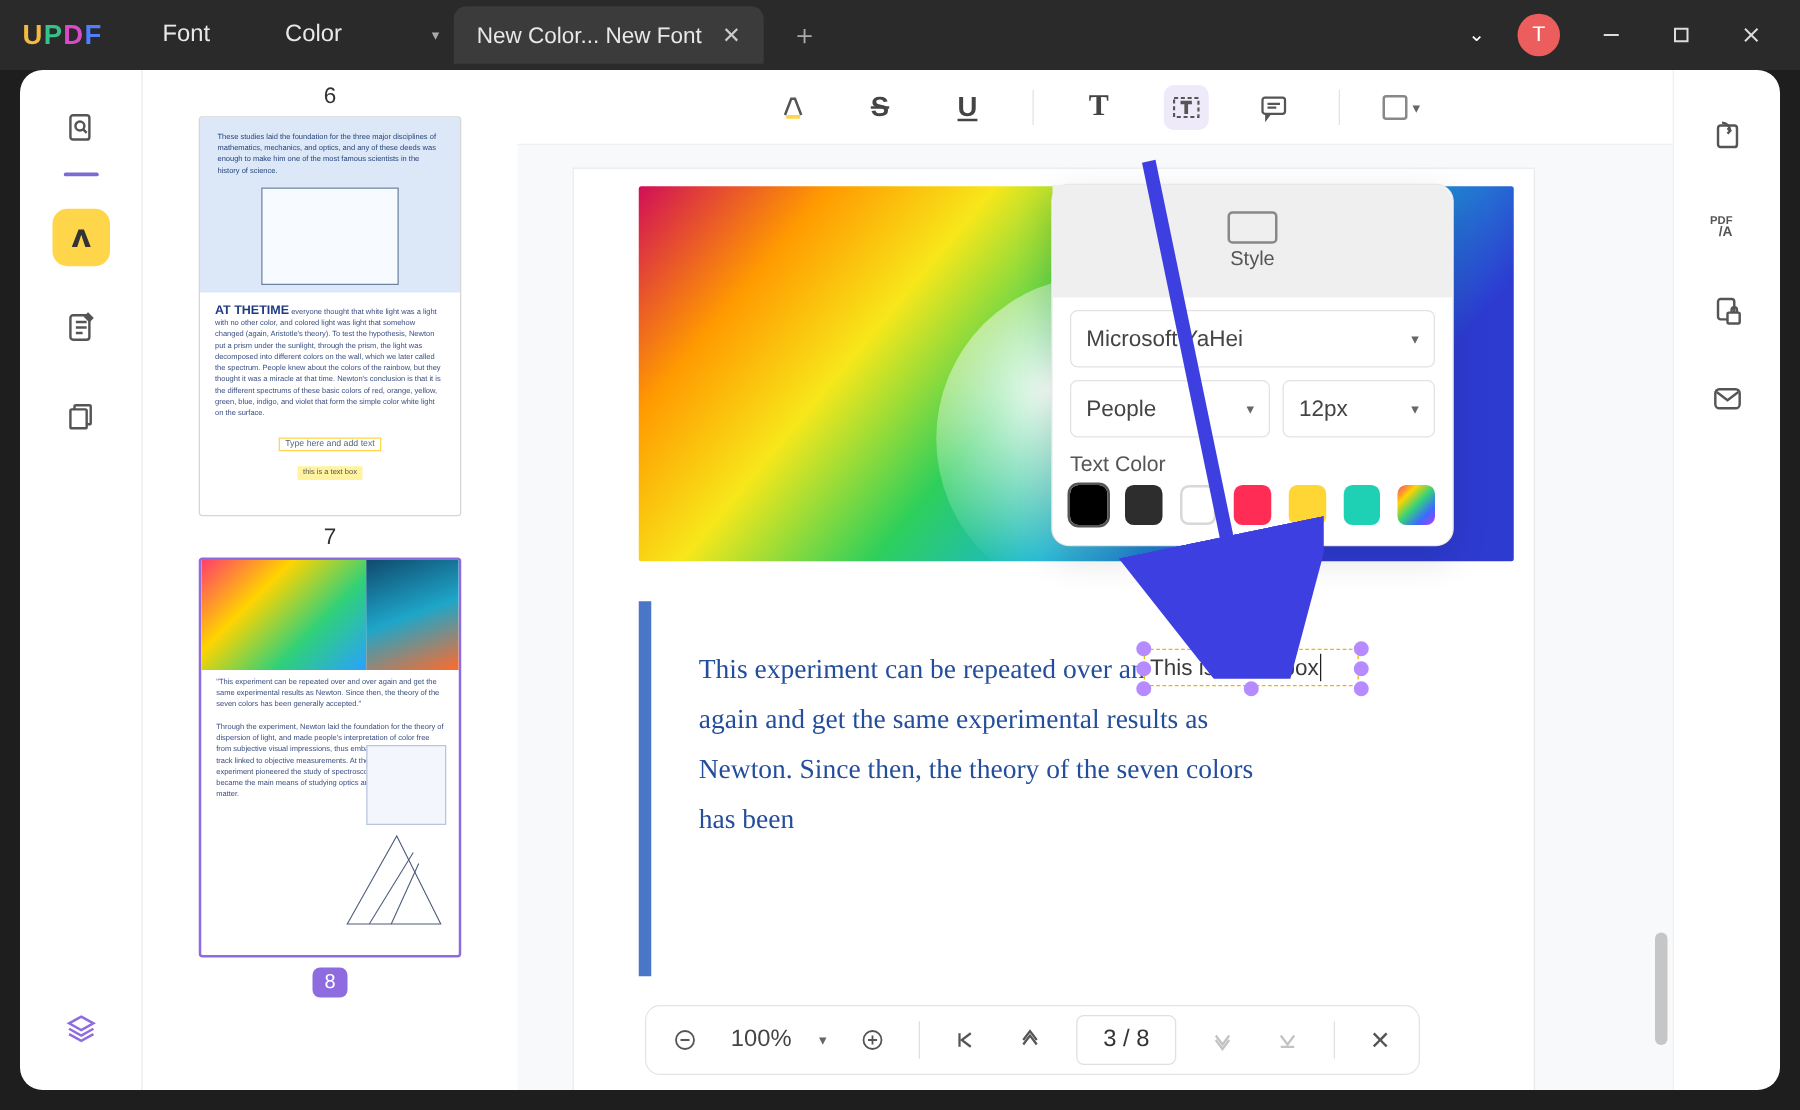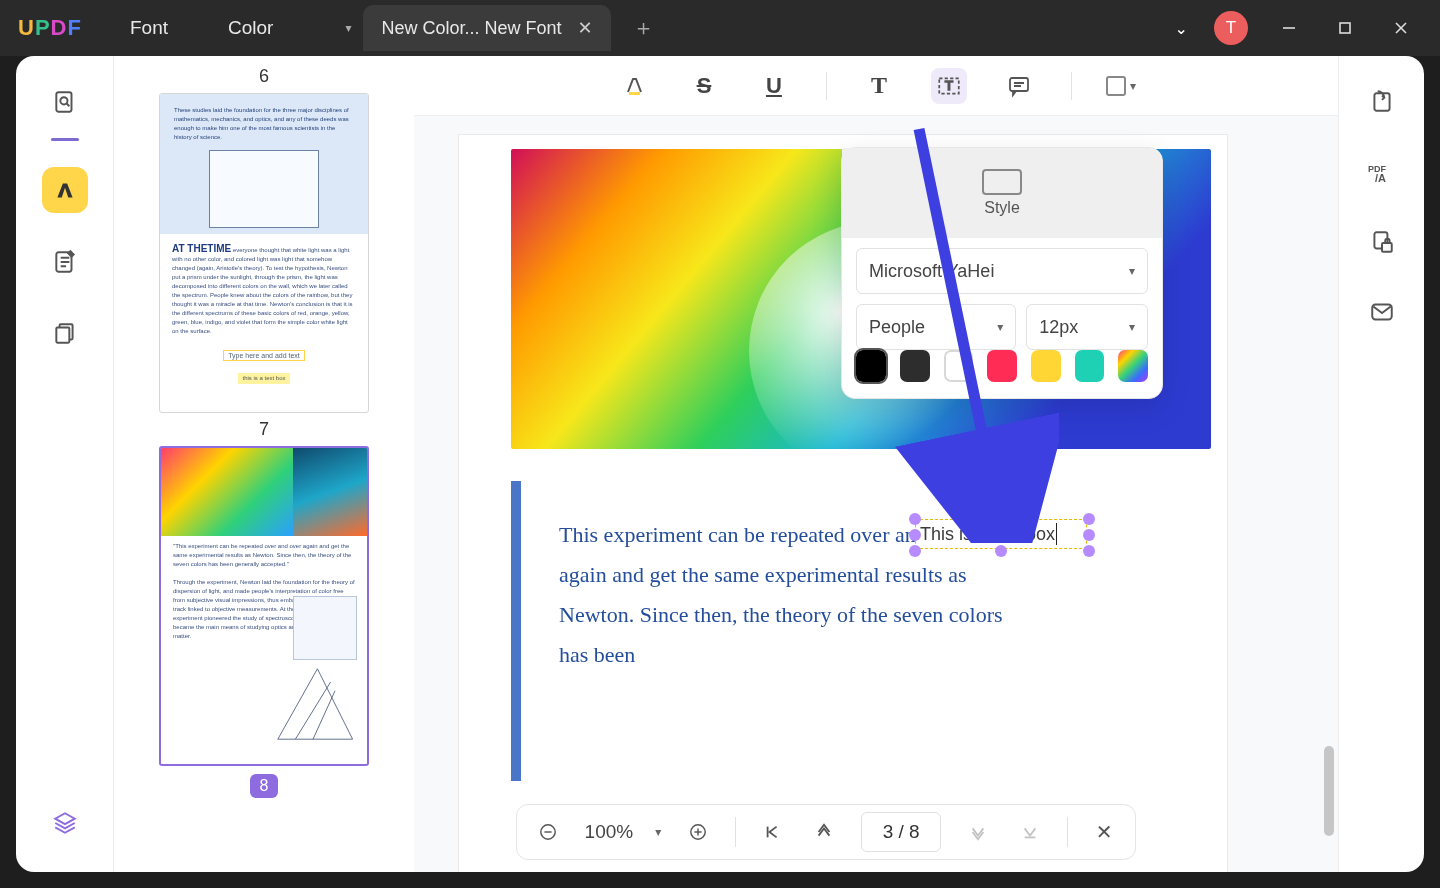--- a/index.html
+++ b/index.html
@@ -66,21 +66,21 @@
     .tbtn{width:36px;height:36px;display:flex;align-items:center;justify-content:center;border-radius:8px;font-size:22px;position:relative;}
     .tbtn.sel{background:#efeaf9;}
     .tsep{width:1px;height:28px;background:#e3e3e3;}
     .tdrop{display:flex;align-items:center;gap:4px;}
     .sq{width:20px;height:20px;border:2px solid #888;border-radius:3px;}
     .caret{font-size:12px;color:#666;}
     .stk{font-weight:700;font-size:22px;text-decoration:line-through;}
 
     
     .rightrail{width:86px;border-left:1px solid #ececec;display:flex;flex-direction:column;align-items:center;padding-top:26px;gap:30px;}
-    .rrbtn{width:40px;height:40px;display:flex;align-items:center;justify-content:center;color:#555;}
+    .rrbtn{width:40px;height:40px;display:flex;align-items:flex-end;justify-content:center;color:#555;}
 
     
     .page{position:absolute;left:44px;top:78px;width:770px;height:760px;background:#fff;border:1px solid #e9e9e9;}
     .prism{position:absolute;left:52px;top:14px;width:700px;height:300px;background:linear-gradient(130deg,#d10f57 0%,#ff9a00 16%,#f7e71a 30%,#2ecf5b 46%,#19b7d4 60%,#2d3bd1 80%);border-radius:2px;overflow:hidden;}
     .prism::after{content:"";position:absolute;left:34%;top:24%;width:260px;height:260px;border-radius:50%;background:radial-gradient(circle at 35% 35%, rgba(255,255,255,.95), rgba(255,255,255,0) 62%);}
     .para{position:absolute;left:100px;top:380px;width:460px;font-size:22px;color:#244e9c;line-height:40px;font-family:Georgia,serif;}
     .bluebar{position:absolute;left:52px;top:346px;width:10px;height:300px;background:#4a76c7;}
 
     
     .panel{position:absolute;left:382px;top:12px;width:322px;background:#fff;border:1px solid #e7e7e7;border-radius:14px;box-shadow:0 10px 30px rgba(0,0,0,.12);padding:0 0 16px 0;z-index:5;}
@@ -297,20 +297,21 @@
         <div class="sel-row">
           <div class="dd" style="flex:1.4">
               <span>People</span>
               <span class="caret">▾</span>
             </div>
           <div class="dd" style="flex:1">
               <span>12px</span>
               <span class="caret">▾</span>
             </div>
         </div>
+        <div class="section-label">Text Color</div>
         <div class="swatches">
           <div class="sw sw-border" style="background:#000"></div>
           <div class="sw" style="background:#2d2d2d"></div>
           <div class="sw sw-outline" style="background:#fff"></div>
           <div class="sw" style="background:#ff2d55"></div>
           <div class="sw" style="background:#ffd633"></div>
           <div class="sw" style="background:#1fd1b4"></div>
           <div class="sw" style="background:linear-gradient(135deg,#ff3b7d,#ffd400,#34d17b,#3b6bff,#b03bff)"></div>
         </div>
       </div>

